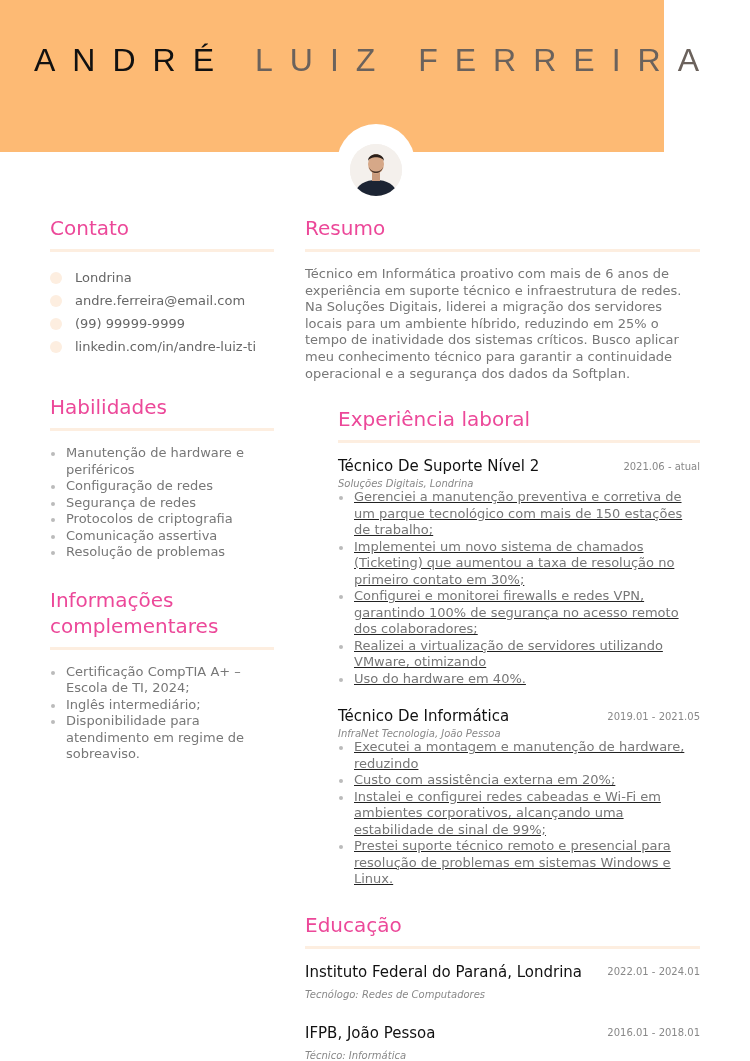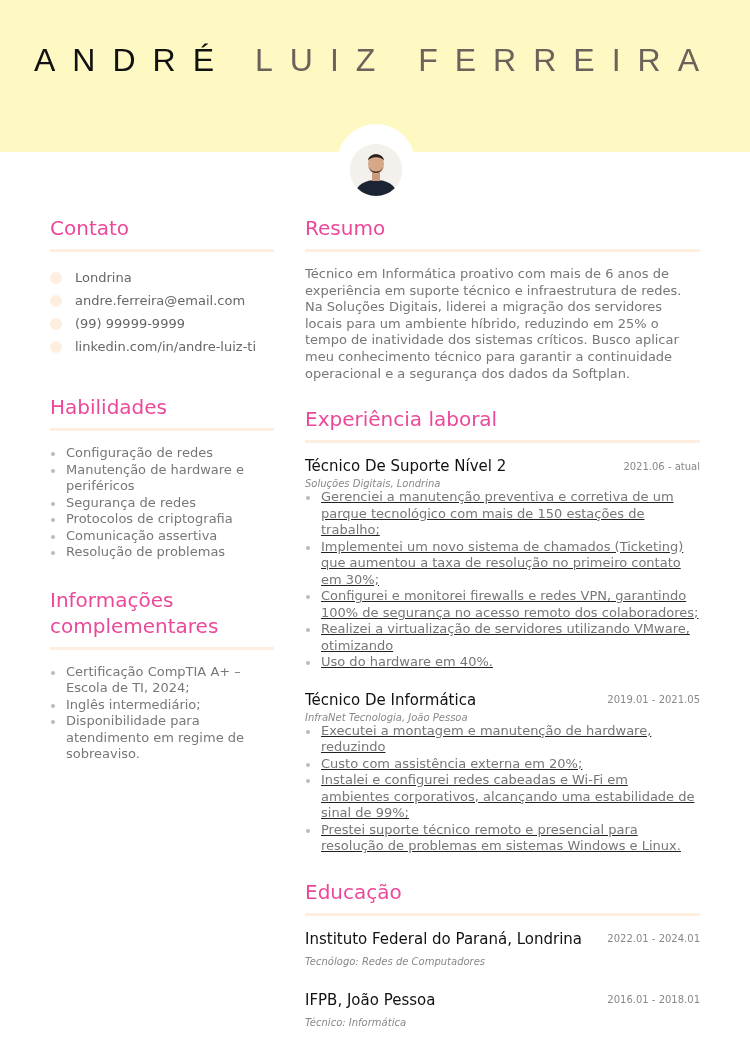--- a/index.html
+++ b/index.html
@@ -1,21 +1,21 @@
 <!DOCTYPE html>
 <html><head>
 <meta charset="utf-8">
 <style>
   html, body { margin: 0; padding: 0; }
   body {
     width: 750px; height: 1061px; background: #ffffff; position: relative; overflow: hidden;
     font-family: "DejaVu Sans", "Liberation Sans", sans-serif; color: #222;
   }
   .header {
-    position: absolute; left: 0; top: 0; width: 750px; height: 152px; background: #fef9c3;
+    position: absolute; left: 0; top: 0; width: 664px; height: 152px; background: #fdba74;
   }
   .name {
     position: absolute; left: 0; width: 750px; top: 42px; text-align: center;
     font-family: "Liberation Sans", sans-serif; font-size: 32px; letter-spacing: 17px;
     font-weight: normal; white-space: nowrap;
   }
   .name .first { color: #111; }
   .name .last { color: #6b625c; margin-left: 24px; }
   .photo-halo {
     position: absolute; left: 337px; top: 124px; width: 78px; height: 78px; border-radius: 50%; background: #fff;
@@ -81,22 +81,22 @@
     <div class="contact-item">
         <span class="contact-dot"></span>
         <span>linkedin.com/in/andre-luiz-ti</span>
       </div>
   </section>
 
   <section style="margin-top:36px;">
     <h2 class="sec-title">Habilidades</h2>
     <div class="rule"></div>
     <ul class="bul">
+      <li>Manutenção de hardware e periféricos</li>
       <li>Configuração de redes</li>
-      <li>Manutenção de hardware e periféricos</li>
       <li>Segurança de redes</li>
       <li>Protocolos de criptografia</li>
       <li>Comunicação assertiva</li>
       <li>Resolução de problemas</li>
     </ul>
   </section>
 
   <section style="margin-top:26px;">
     <h2 class="sec-title">Informações complementares</h2>
     <div class="rule"></div>
@@ -108,21 +108,21 @@
   </section>
 </div>
 
 <div class="col-right">
   <section>
     <h2 class="sec-title">Resumo</h2>
     <div class="rule"></div>
     <p class="summary">Técnico em Informática proativo com mais de 6 anos de experiência em suporte técnico e infraestrutura de redes. Na Soluções Digitais, liderei a migração dos servidores locais para um ambiente híbrido, reduzindo em 25% o tempo de inatividade dos sistemas críticos. Busco aplicar meu conhecimento técnico para garantir a continuidade operacional e a segurança dos dados da Softplan.</p>
   </section>
 
-  <section style="margin-top:24px;">
+  <section style="margin-top:24px;margin-left:33px;">
     <h2 class="sec-title">Experiência laboral</h2>
     <div class="rule"></div>
     <div>
       <div class="job-head">
         <span class="job-title">Técnico De Suporte Nível 2</span>
         <span class="job-date">2021.06 - atual</span>
       </div>
       <div class="job-org">Soluções Digitais, Londrina</div>
       <ul class="bul job-bullets">
         <li>Gerenciei a manutenção preventiva e corretiva de um parque tecnológico com mais de 150 estações de trabalho;</li>

